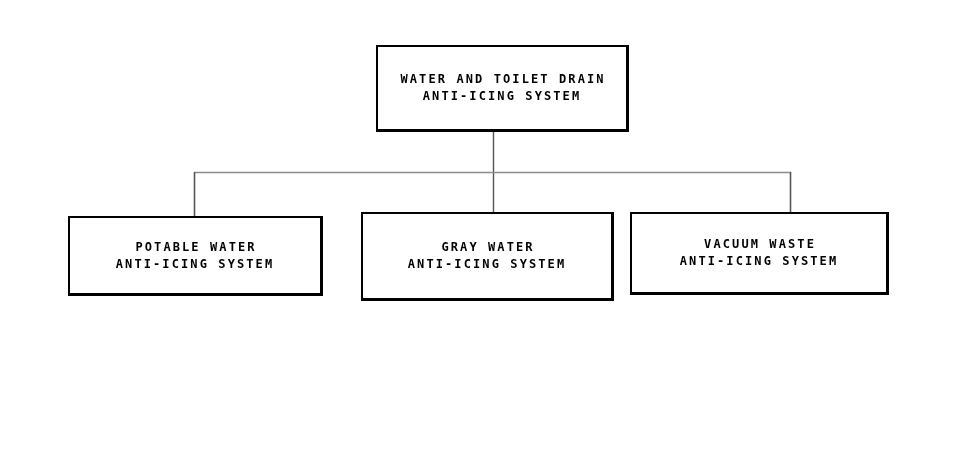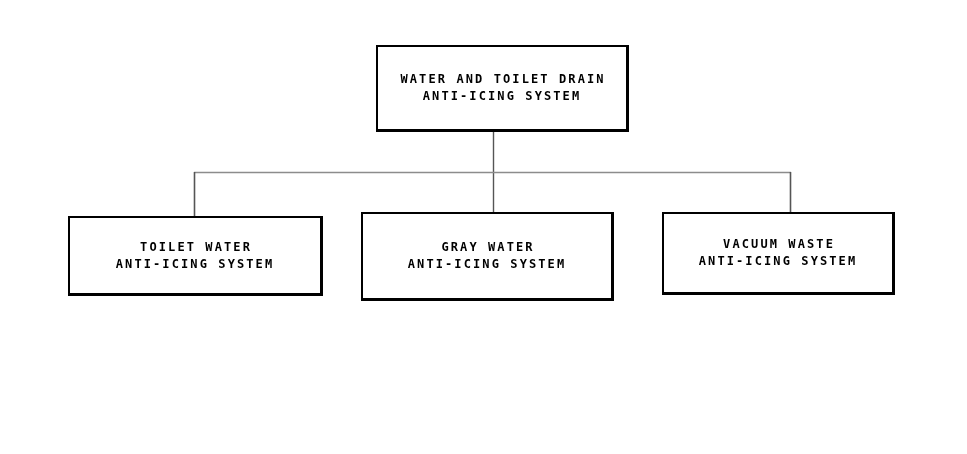--- a/index.html
+++ b/index.html
@@ -64,23 +64,23 @@
     width: 255px;
     height: 80px;
   }
   #node-gray-water {
     left: 361px;
     top: 212px;
     width: 253px;
     height: 89px;
   }
   #node-vacuum-waste {
-    left: 662px;
+    left: 630px;
     top: 212px;
-    width: 233px;
+    width: 259px;
     height: 83px;
   }
 </style>
 </head>
 <body>
 
 <div id="canvas">
 
   <svg class="connector-layer" width="967" height="454" viewBox="0 0 967 454" xmlns="http://www.w3.org/2000/svg">
 
@@ -92,21 +92,21 @@
 
     <line x1="790.5" y1="172" x2="790.5" y2="213" stroke="#555555" stroke-width="1.6"></line>
   </svg>
 
   <div class="node" id="node-root">
     <div class="node-label">WATER AND TOILET DRAIN
 ANTI-ICING SYSTEM</div>
   </div>
 
   <div class="node" id="node-potable-water">
-    <div class="node-label">TOILET WATER
+    <div class="node-label">POTABLE WATER
 ANTI-ICING SYSTEM</div>
   </div>
 
   <div class="node" id="node-gray-water">
     <div class="node-label">GRAY WATER
 ANTI-ICING SYSTEM</div>
   </div>
 
   <div class="node" id="node-vacuum-waste">
     <div class="node-label">VACUUM WASTE

